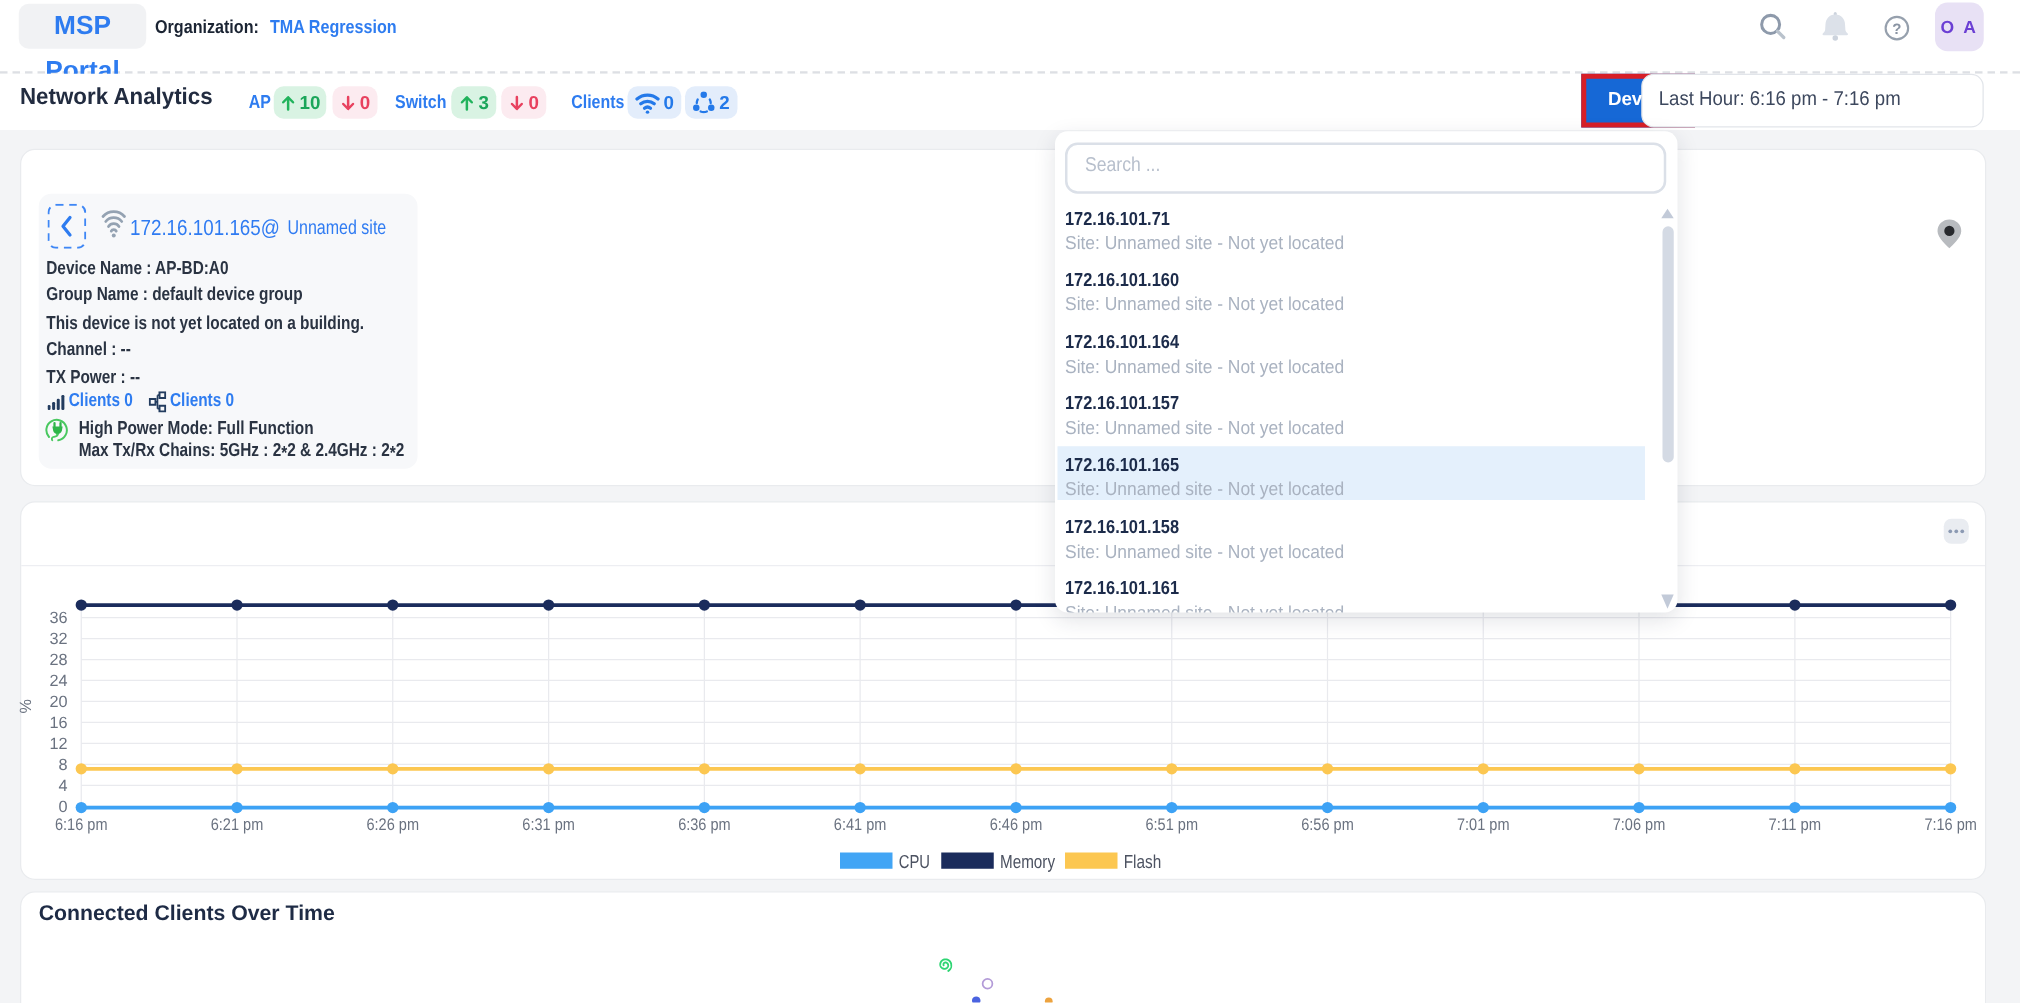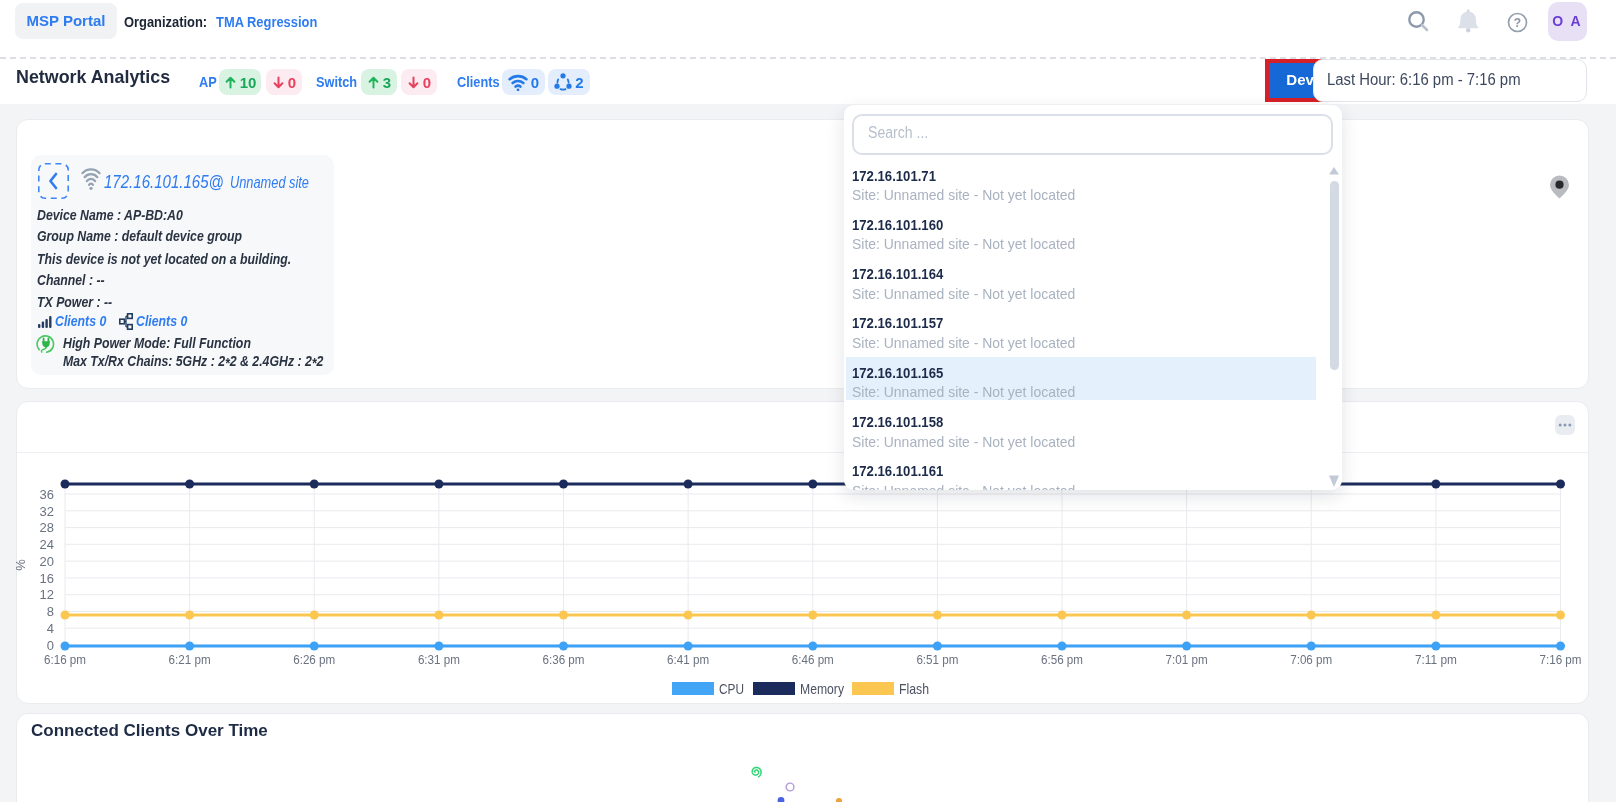--- a/index.html
+++ b/index.html
@@ -1,21 +1,21 @@
 <!DOCTYPE html>
 <html><head>
 <meta charset="utf-8">
 <style>
 * { margin:0; padding:0; box-sizing:border-box; }
 html,body { width:1616px; height:802px; overflow:hidden; font-family:"Liberation Sans", sans-serif; background:#f3f4f6; }
 .abs { position:absolute; }
 
 
 .topbar { position:absolute; left:0; top:0; width:1616px; height:59px; background:#fff; border-bottom:2px dashed #dddfe4; }
-.msp-btn { position:absolute; left:15px; top:3px; width:102px; height:36px; background:#f1f2f4; border-radius:8px; color:#2e7cf0; font-size:15px; font-weight:700; text-align:center; line-height:36px; }
+.msp-btn { position:absolute; left:15px; top:3px; width:102px; height:36px; background:#f1f2f4; border-radius:8px; color:#2e7cf0; font-size:21px; font-weight:700; text-align:center; line-height:36px; }
 .org-label { position:absolute; left:124px; top:13px; font-size:15px; font-weight:700; color:#1b2433; transform:scaleX(0.86); transform-origin:left center; }
 .org-name { position:absolute; left:216px; top:13px; font-size:15px; font-weight:700; color:#2e7cf0; transform:scaleX(0.86); transform-origin:left center; }
 .avatar { position:absolute; left:1548px; top:2px; width:39px; height:39px; background:#e8e1f5; border-radius:10px; color:#6b3fd4; font-size:14px; font-weight:700; text-align:center; line-height:39px; letter-spacing:2px; }
 
 
 .toolbar2 { position:absolute; left:0; top:59px; width:1616px; height:45px; background:#fff; }
 .page-title { position:absolute; left:16px; top:66px; font-size:18.5px; font-weight:700; color:#222c40; transform:scaleX(0.965); transform-origin:left center; }
 .cat { position:absolute; top:73px; font-size:15px; font-weight:700; color:#2e7cf0; transform:scaleX(0.85); transform-origin:left center; }
 .badge { position:absolute; top:69px; height:26px; border-radius:8px; font-size:15px; font-weight:700; display:flex; align-items:center; justify-content:center; gap:3px; }
 .badge.up { background:#d9f3e3; color:#1ba65a; }
@@ -25,21 +25,21 @@
 .lasthour { position:absolute; left:1313px; top:59px; width:274px; height:43px; background:#fff; border:1px solid #e2e5ea; border-radius:10px; }
 
 
 .card { position:absolute; background:#fff; border:1px solid #e9ebee; border-radius:12px; }
 #card1 { left:16px; top:119px; width:1573px; height:270px; }
 #card2 { left:16px; top:401px; width:1573px; height:303px; }
 #card3 { left:16px; top:713px; width:1573px; height:120px; border-bottom:none; }
 .card-title { font-size:17px; font-weight:700; color:#1e2b45; }
 
 
-.panel { position:absolute; left:14px; top:35px; width:303px; height:220px; background:#f7f8fa; border-radius:10px;font-style:italic; }
+.panel { position:absolute; left:14px; top:35px; width:303px; height:220px; background:#f7f8fa; border-radius:10px; }
 .ip-head { position:absolute; left:73px; top:17px; font-size:17.5px; color:#2f7bf2; white-space:nowrap; transform:scaleX(0.86); transform-origin:left center; }
 .ip-site { position:absolute; left:198.5px; top:19px; font-size:16px; color:#2f7bf2; white-space:nowrap; transform:scaleX(0.8); transform-origin:left center; }
 .info { position:absolute; left:6px; font-size:15px; font-weight:700; color:#2a3342; white-space:nowrap; transform:scaleX(0.82); transform-origin:left center; }
 
 
 .dropdown { position:absolute; left:844px; top:105px; width:498px; height:385px; background:#fff; border-radius:10px; box-shadow:0 6px 18px rgba(30,40,60,0.13); overflow:hidden; }
 .search { position:absolute; left:8px; top:9px; width:481px; height:41px; border:2px solid #dbe0e8; border-radius:10px; font-size:16px; color:#b7bfcc; line-height:37px; padding-left:15px; background:#fff; }
 .row-ip { position:absolute; left:8px; font-size:15px; font-weight:700; color:#1c2b4a; transform:scaleX(0.875); transform-origin:left center; white-space:nowrap; }
 .row-site { position:absolute; left:8px; font-size:15px; color:#a9b2c0; transform:scaleX(0.93); transform-origin:left center; white-space:nowrap; }
 .hl { position:absolute; left:2px; top:252px; width:470px; height:43px; background:#e4f0fc; }

